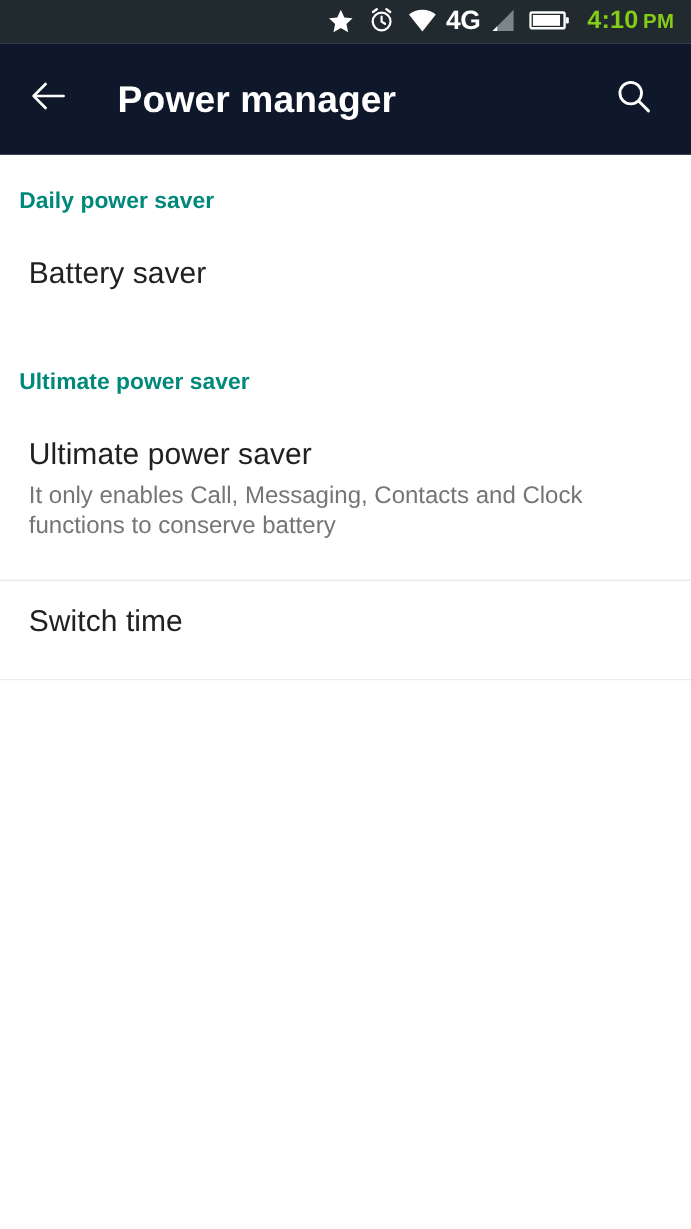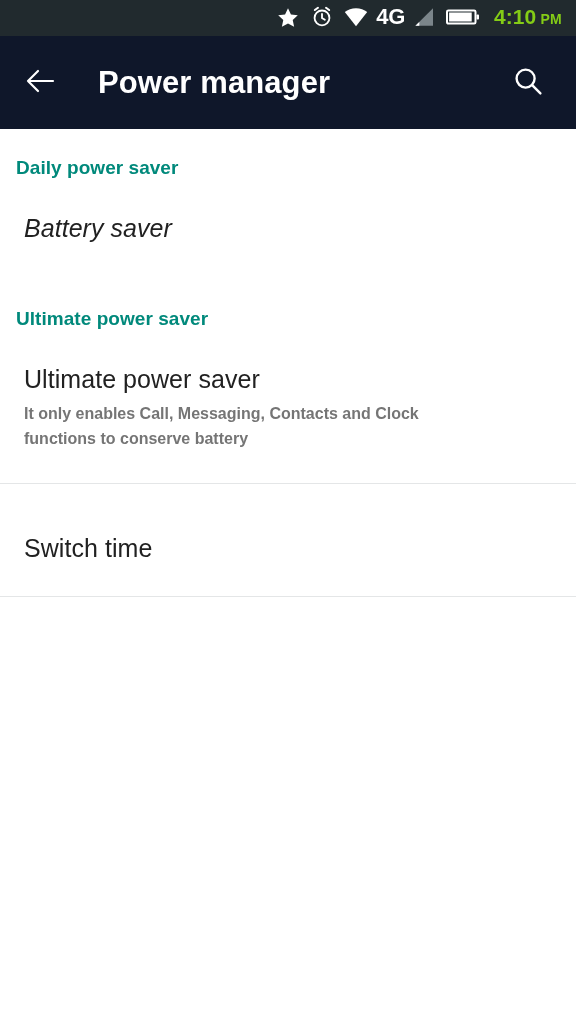--- a/index.html
+++ b/index.html
@@ -64,21 +64,21 @@
     color: #84cc16;
     font-size: 21px;
     font-weight: 600;
     letter-spacing: 0.1px;
     margin-left: 3px;
     display: flex;
     align-items: baseline;
     line-height: 1;
   }
   .clock .ampm {
-    font-size: 14px;
+    font-size: 17px;
     font-weight: 700;
     margin-left: 4px;
     letter-spacing: 0.3px;
   }
 
   
   .app-bar {
     position: relative;
     height: 93px;
     background: #0f172a;
@@ -133,39 +133,39 @@
   }
   .item-title {
     color: #212121;
     font-size: 25px;
     font-weight: 400;
     letter-spacing: 0.05px;
     line-height: 1;
   }
   .item-sub {
     color: #757575;
-    font-size: 16px;
-    font-weight: 700;
+    font-size: 20px;
+    font-weight: 400;
     line-height: 25px;
     margin-top: 9px;
     max-width: 470px;
   }
   .divider {
     height: 1px;
     background: #e4e6e7;
     width: 100%;
   }
 
   
   .blk-daily-header { margin-top: 28px; }
-  .blk-battery-saver { margin-top: 37px; font-style: italic; }
+  .blk-battery-saver { margin-top: 37px; }
   .blk-ultimate-header { margin-top: 67px; }
   .blk-ultimate-item { margin-top: 37px; }
   .blk-div-1 { margin-top: 32px; }
-  .blk-switch-time { margin-top: 52px; }
+  .blk-switch-time { margin-top: 22px; }
   .blk-stat-header { margin-top: 63px; }
   .blk-battery-usage { margin-top: 37px; }
   .blk-div-2 { margin-top: 35px; }
 
   .filler { background: #ffffff; height: 351px; }
 </style>
 </head>
 <body>
 
 <div id="screen">

